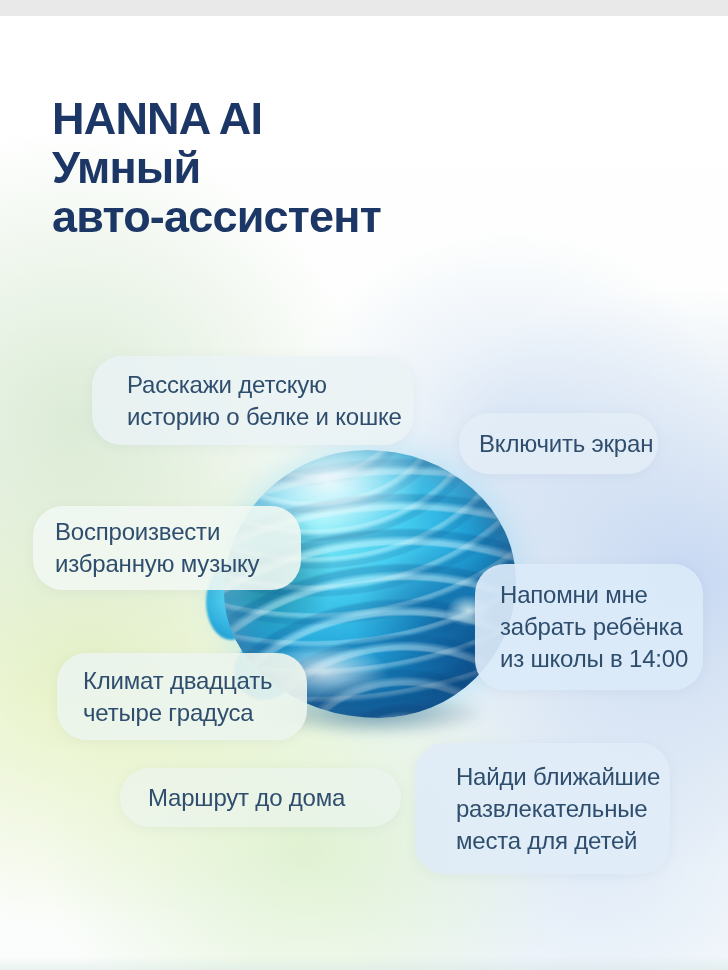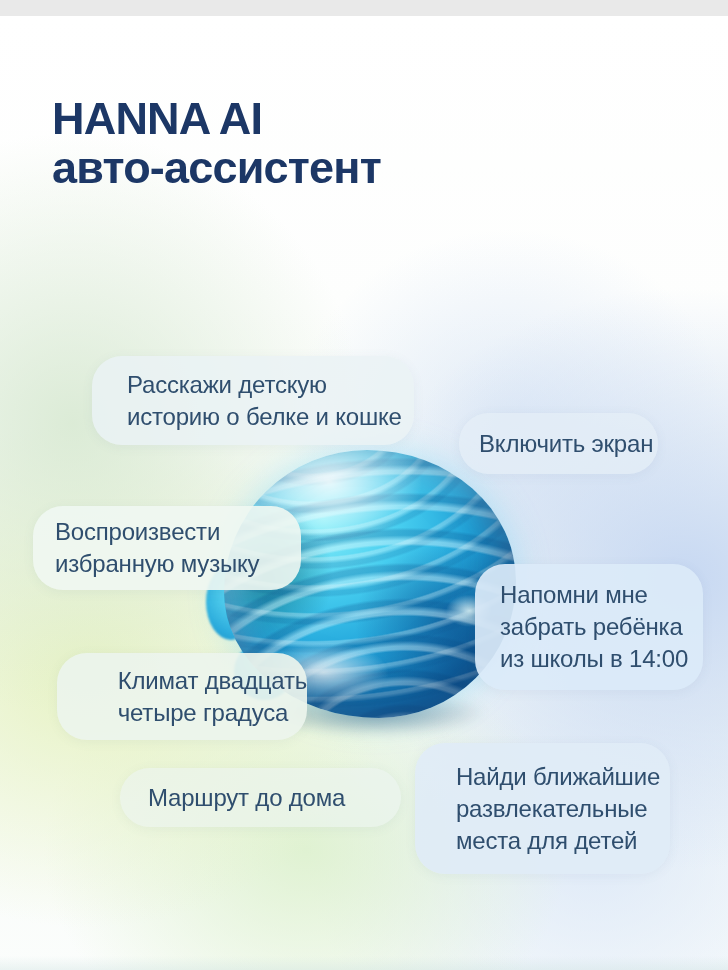--- a/index.html
+++ b/index.html
@@ -113,33 +113,34 @@
     color: #2f4e6e;
     font-size: 24px;
     line-height: 32px;
     letter-spacing: -0.2px;
   }
 
   .b1 { left: 92px;  top: 340px; width: 322px; height: 89px;  padding-left: 35px; background: rgba(234,242,245,0.85); }
   .b2 { left: 459px; top: 397px; width: 199px; height: 61px;  padding-left: 20px; background: rgba(228,239,247,0.72); }
   .b3 { left: 33px;  top: 490px; width: 268px; height: 84px;  padding-left: 22px; background: rgba(240,247,242,0.90); }
   .b4 { left: 475px; top: 548px; width: 228px; height: 126px; padding-left: 25px; background: rgba(219,234,249,0.92); }
-  .b5 { left: 57px;  top: 637px; width: 250px; height: 87px;  padding-left: 26px; background: rgba(236,244,237,0.92); align-items: flex-end; }
+  .b5 { left: 57px;  top: 637px; width: 250px; height: 87px;  padding-left: 26px; background: rgba(236,244,237,0.92); }
   .b6 { left: 120px; top: 752px; width: 281px; height: 59px;  padding-left: 28px; background: rgba(235,243,240,0.62); }
   .b7 { left: 415px; top: 727px; width: 255px; height: 131px; padding-left: 31px; background: rgba(223,236,246,0.92); align-items: center; }
 </style>
 </head>
 <body>
 
 <div class="canvas">
 
   <div class="bottom-band"></div>
 
   <header class="title">
     <div>HANNA AI</div>
+    <div>Умный</div>
     <div>авто-ассистент</div>
   </header>
 
   <div class="orb-shadow"></div>
   <div class="lump lump-a"></div>
   <div class="lump lump-b"></div>
   <div class="orb"></div>
 
   <div class="bubble b1">
     <span class="bubble-text">Расскажи детскую

